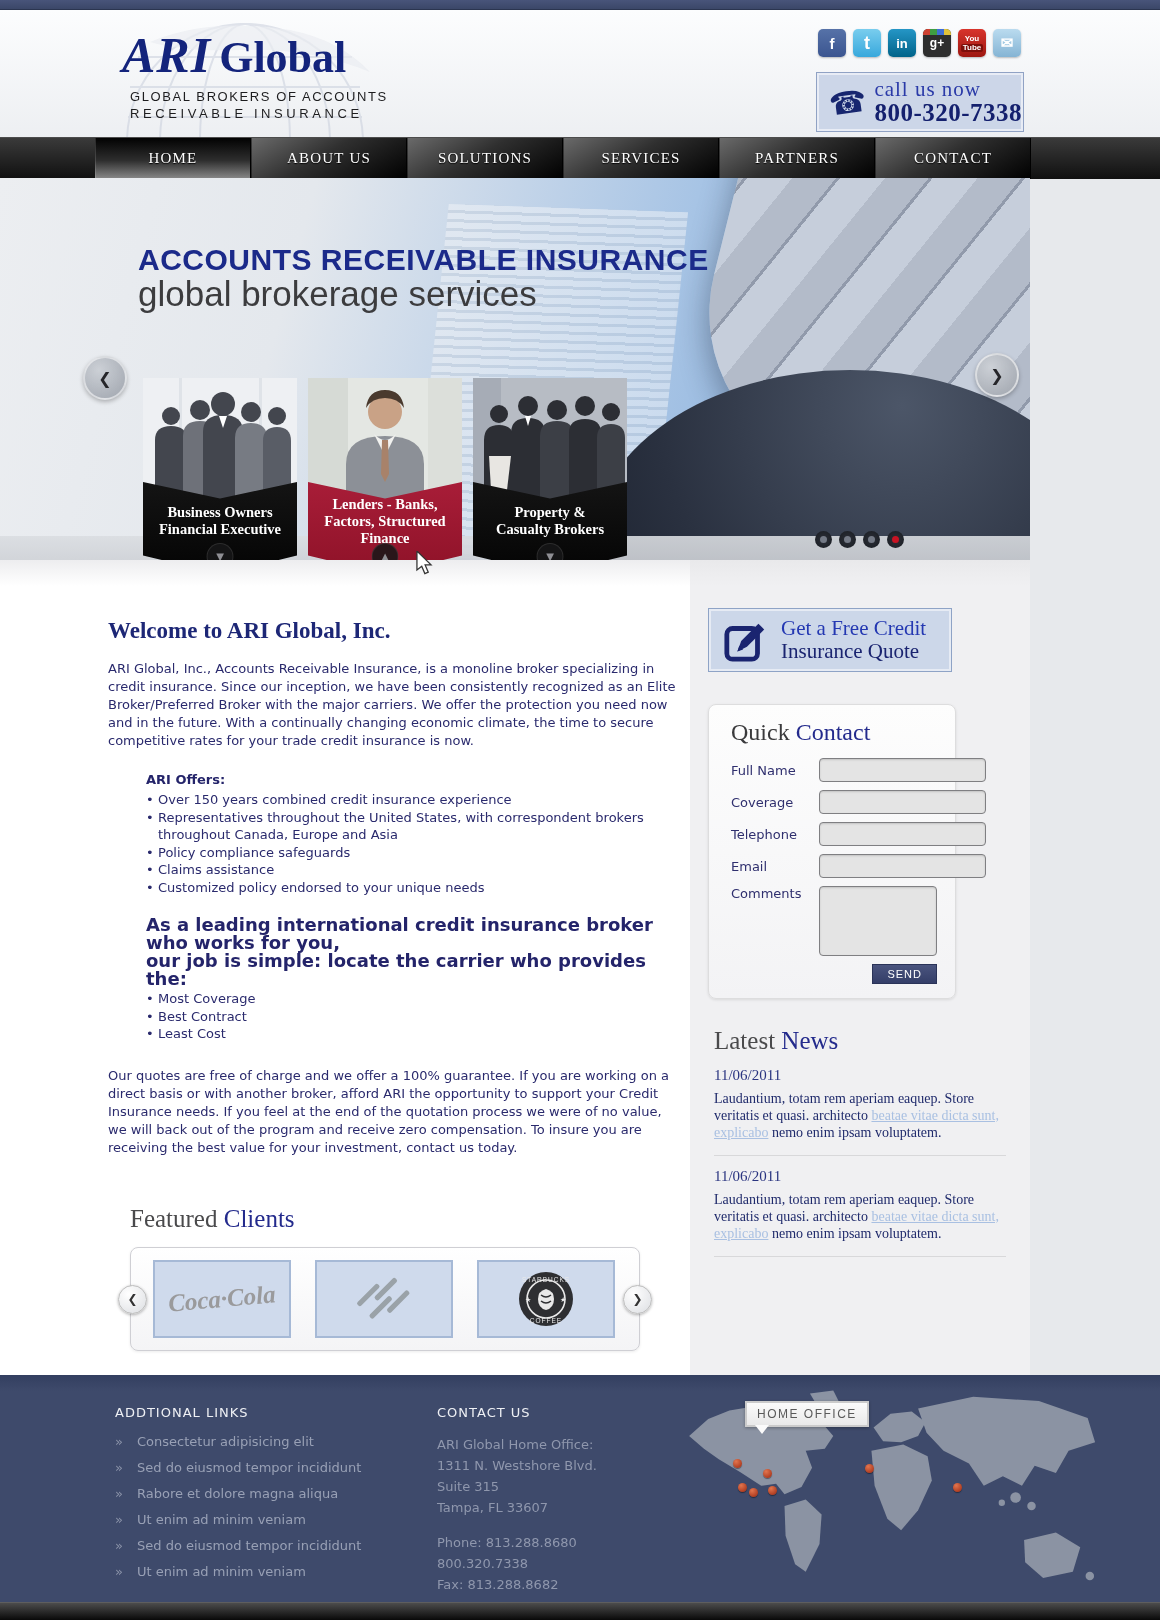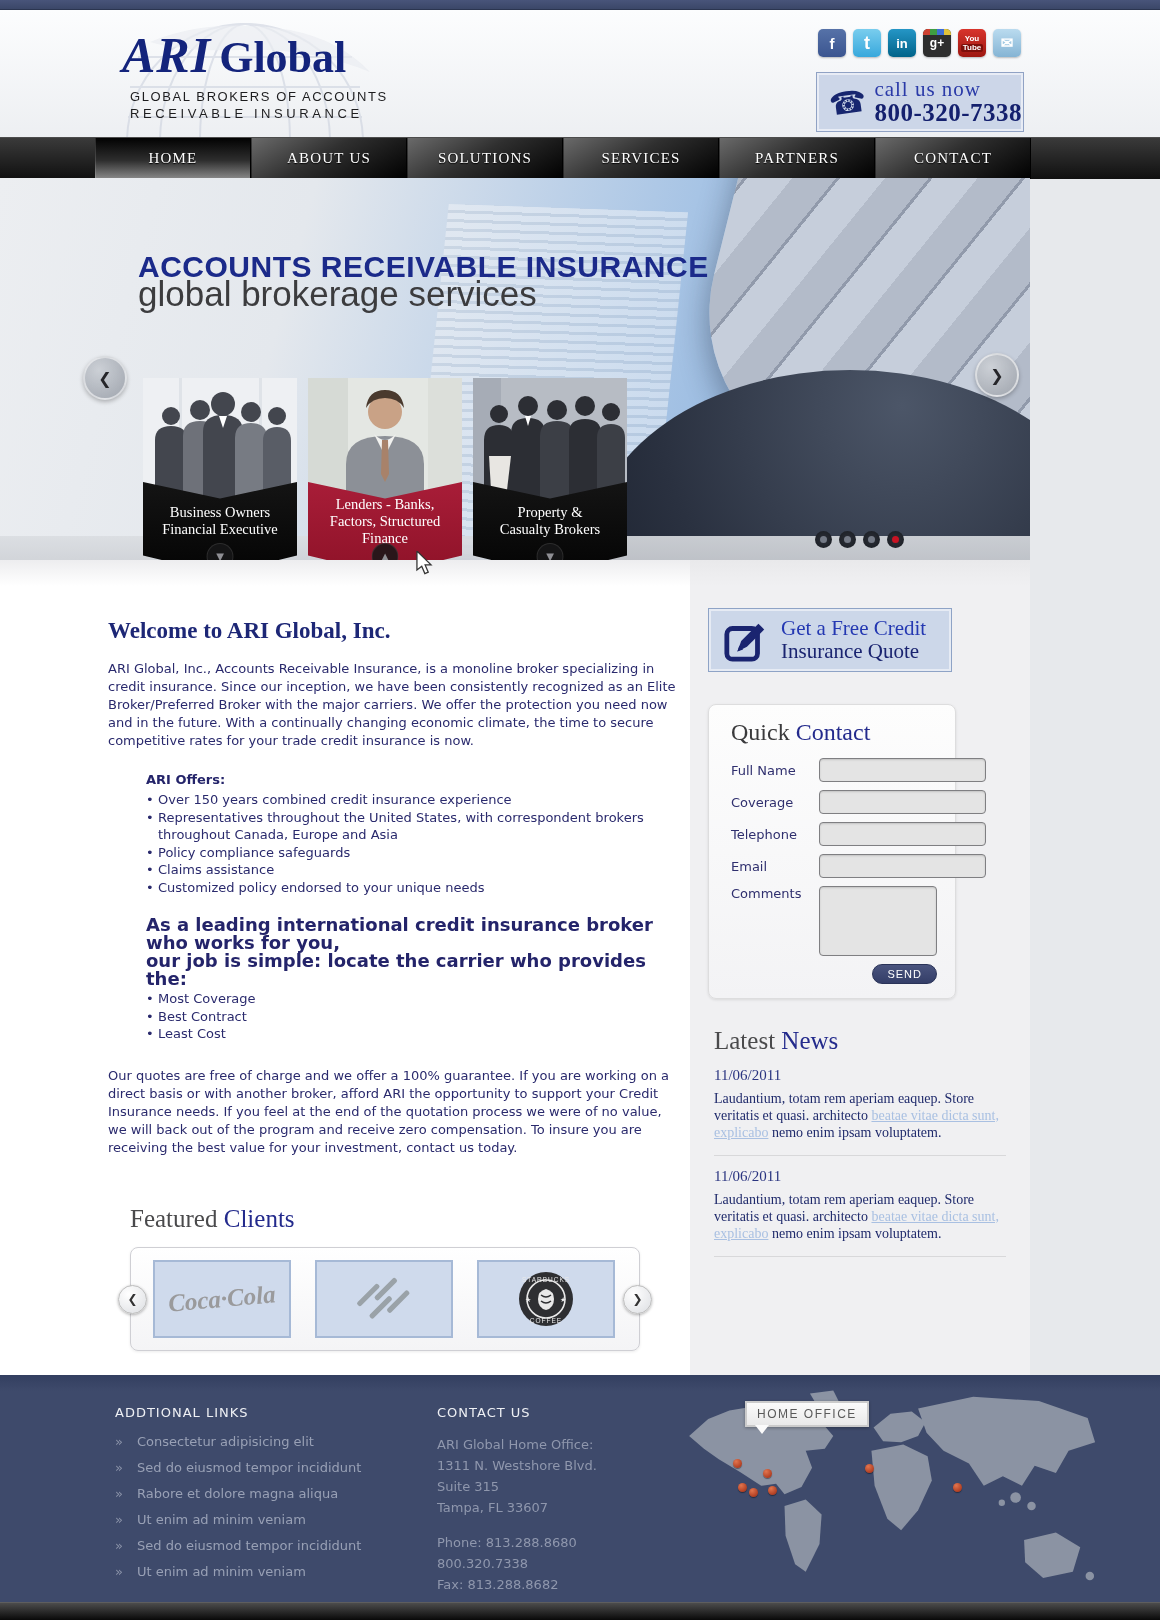--- a/index.html
+++ b/index.html
@@ -43,28 +43,28 @@
   .navitem{flex:1;display:flex;align-items:center;justify-content:center;color:#fff;font-family:"Liberation Serif",serif;font-size:15px;letter-spacing:1.2px;background:linear-gradient(150deg,#6a6a6a 0%,#2f2f2f 45%,#000 100%);border-left:1px solid rgba(255,255,255,.14);border-right:1px solid #000;cursor:pointer;text-shadow:0 1px 1px #000;}
   .navitem.active{background:linear-gradient(#020202 0%,#2e2e2e 55%,#8a8a8a 100%);}
 
   
   .hero{position:absolute;left:0;top:178px;width:1030px;height:382px;}
   .herobg{position:absolute;inset:0;overflow:hidden;background:linear-gradient(105deg,#eceef1 0%,#e4e8ed 28%,#c4d5e9 46%,#a7c4e5 62%,#8fb3dd 78%,#7aa2d3 100%);}
   .tower{position:absolute;left:430px;top:30px;width:240px;height:352px;background:repeating-linear-gradient(#f3f5f8 0 6px,#c7d1dd 6px 9px);opacity:.5;transform:skewX(-4deg) rotate(2deg);}
   .panels{position:absolute;right:-40px;top:-30px;width:360px;height:330px;background:repeating-linear-gradient(115deg,#b3bbc9 0 34px,#919aab 34px 37px,#c6cedb 37px 72px);transform:rotate(14deg);border-radius:0 0 0 160px;box-shadow:0 10px 30px rgba(20,25,40,.35);}
   .darkarc{position:absolute;right:-80px;bottom:-170px;width:520px;height:360px;background:radial-gradient(ellipse at 60% 10%,#4c5668 0%,#2a3140 55%,#141925 100%);border-radius:50% 50% 0 0;}
   .floor{position:absolute;left:0;bottom:0;width:100%;height:24px;background:linear-gradient(#dadde1,#cfd2d7);opacity:.9;}
-  .hero h2{position:absolute;left:138px;top:72px;margin:0;font-family:"Liberation Sans",sans-serif;font-weight:600;font-size:30px;letter-spacing:.5px;color:#1b2a8a;}
+  .hero h2{position:absolute;left:138px;top:65px;margin:0;font-family:"Liberation Sans",sans-serif;font-weight:600;font-size:30px;letter-spacing:.5px;color:#1b2a8a;}
   .hero h3{position:absolute;left:138px;top:96px;margin:0;font-family:"Liberation Sans",sans-serif;font-weight:400;font-size:35px;color:#3c3c3e;}
   .heroarrow{position:absolute;width:40px;height:40px;border-radius:50%;background:radial-gradient(circle at 35% 30%,#ccd0d6,#83899400 140%),#8d939d;border:2px solid rgba(255,255,255,.55);box-shadow:0 2px 4px rgba(0,0,0,.25);display:flex;align-items:center;justify-content:center;color:#26262a;font-size:16px;font-weight:bold;cursor:pointer;}
   .ha-left{left:83px;top:178px;}
   .ha-right{left:975px;top:175px;}
 
   .cards{position:absolute;left:143px;top:200px;display:flex;gap:11px;}
-  .card{position:relative;width:154px;height:196px;cursor:pointer;}
+  .card{position:relative;width:154px;height:196px;cursor:pointer;font-weight:bold;}
   .cphoto{position:absolute;left:0;top:0;width:154px;height:124px;overflow:hidden;}
   .cbanner{position:absolute;left:0;top:104px;width:154px;height:92px;clip-path:polygon(0 0,50% 18%,100% 0,100% 80%,50% 100%,0 80%);display:flex;flex-direction:column;align-items:center;justify-content:flex-start;padding-top:22px;box-sizing:border-box;}
   .cb-black{background:linear-gradient(#141414,#040404);}
   .cb-red{background:linear-gradient(#a81d38,#8e1228);}
   .cline{display:block;color:#fff;font-family:"Liberation Serif",serif;font-size:14.5px;line-height:17px;text-align:center;}
   .cardbtn{position:absolute;left:50%;bottom:4px;transform:translateX(-50%);width:25px;height:25px;border-radius:50%;background:rgba(22,22,24,.85);border:1px solid rgba(255,255,255,.10);display:flex;align-items:center;justify-content:center;color:#8f8f94;font-size:10px;cursor:pointer;}
 
   .dots{position:absolute;left:815px;top:353px;display:flex;gap:7px;}
   .dot{width:17px;height:17px;border-radius:50%;background:radial-gradient(#2c3038,#191c22);display:flex;align-items:center;justify-content:center;cursor:pointer;}
   .dot i{width:7px;height:7px;border-radius:50%;background:#747a86;}
@@ -102,21 +102,21 @@
   .qcpanel{margin:32px 0 0 18px;width:248px;background:linear-gradient(#fdfdfd,#f3f3f5);border:1px solid #ddddde;border-radius:8px;box-shadow:0 1px 3px rgba(0,0,0,.10);box-sizing:border-box;padding:14px 18px 14px 22px;}
   .qctitle{font-family:"Liberation Serif",serif;font-size:24px;margin-bottom:12px;}
   .qct1{color:#3a3a3c;}
   .qct2{color:#232a8c;}
   .frow{display:flex;margin-bottom:8px;align-items:center;}
   .frow.top{align-items:flex-start;}
   .flabel{flex:0 0 88px;font-size:13px;color:#2f2f6e;}
   .finput{flex:1;height:22px;background:#e4e4e4;border:1px solid #7f7f82;border-radius:4px;box-shadow:inset 0 1px 2px rgba(0,0,0,.15);font-size:12px;padding:0 5px;color:#333;}
   .ftext{flex:1;height:60px;background:#e4e4e4;border:1px solid #7f7f82;border-radius:4px;box-shadow:inset 0 1px 2px rgba(0,0,0,.15);resize:none;font-size:12px;padding:4px 5px;color:#333;font-family:"DejaVu Sans",sans-serif;}
   .sendrow{display:flex;justify-content:flex-end;margin-top:8px;}
-  .sendbtn{background:linear-gradient(#4a547e,#343e68);color:#fff;border:1px solid #2a3358;border-radius:10px;font-size:11px;letter-spacing:1px;padding:3px 14px;font-family:"Liberation Sans",sans-serif;cursor:pointer;}
+  .sendbtn{background:linear-gradient(#4a547e,#343e68);color:#fff;border:1px solid #2a3358;border-radius:0;font-size:11px;letter-spacing:1px;padding:3px 14px;font-family:"Liberation Sans",sans-serif;cursor:pointer;}
   .newstitle{margin:28px 0 0 24px;font-family:"Liberation Serif",serif;font-size:25px;}
   .news-item{margin:12px 24px 0 24px;}
   .ndate{font-family:"Liberation Serif",serif;font-size:15px;color:#2a3480;margin-bottom:6px;}
   .ntext{font-family:"Liberation Serif",serif;font-size:14px;line-height:17px;color:#1f2a6b;margin:0;}
   .nlink{color:#a9c0e2;text-decoration:underline;cursor:pointer;}
   .ndiv{margin:14px 24px 0 24px;border:none;border-top:1px solid #d8d8da;}
 
   
   .footer{position:absolute;left:0;top:1375px;width:1160px;height:227px;background:linear-gradient(#333f60 0,#3e4a6b 16px);overflow:hidden;}
   .fcol1{position:absolute;left:115px;top:30px;}

